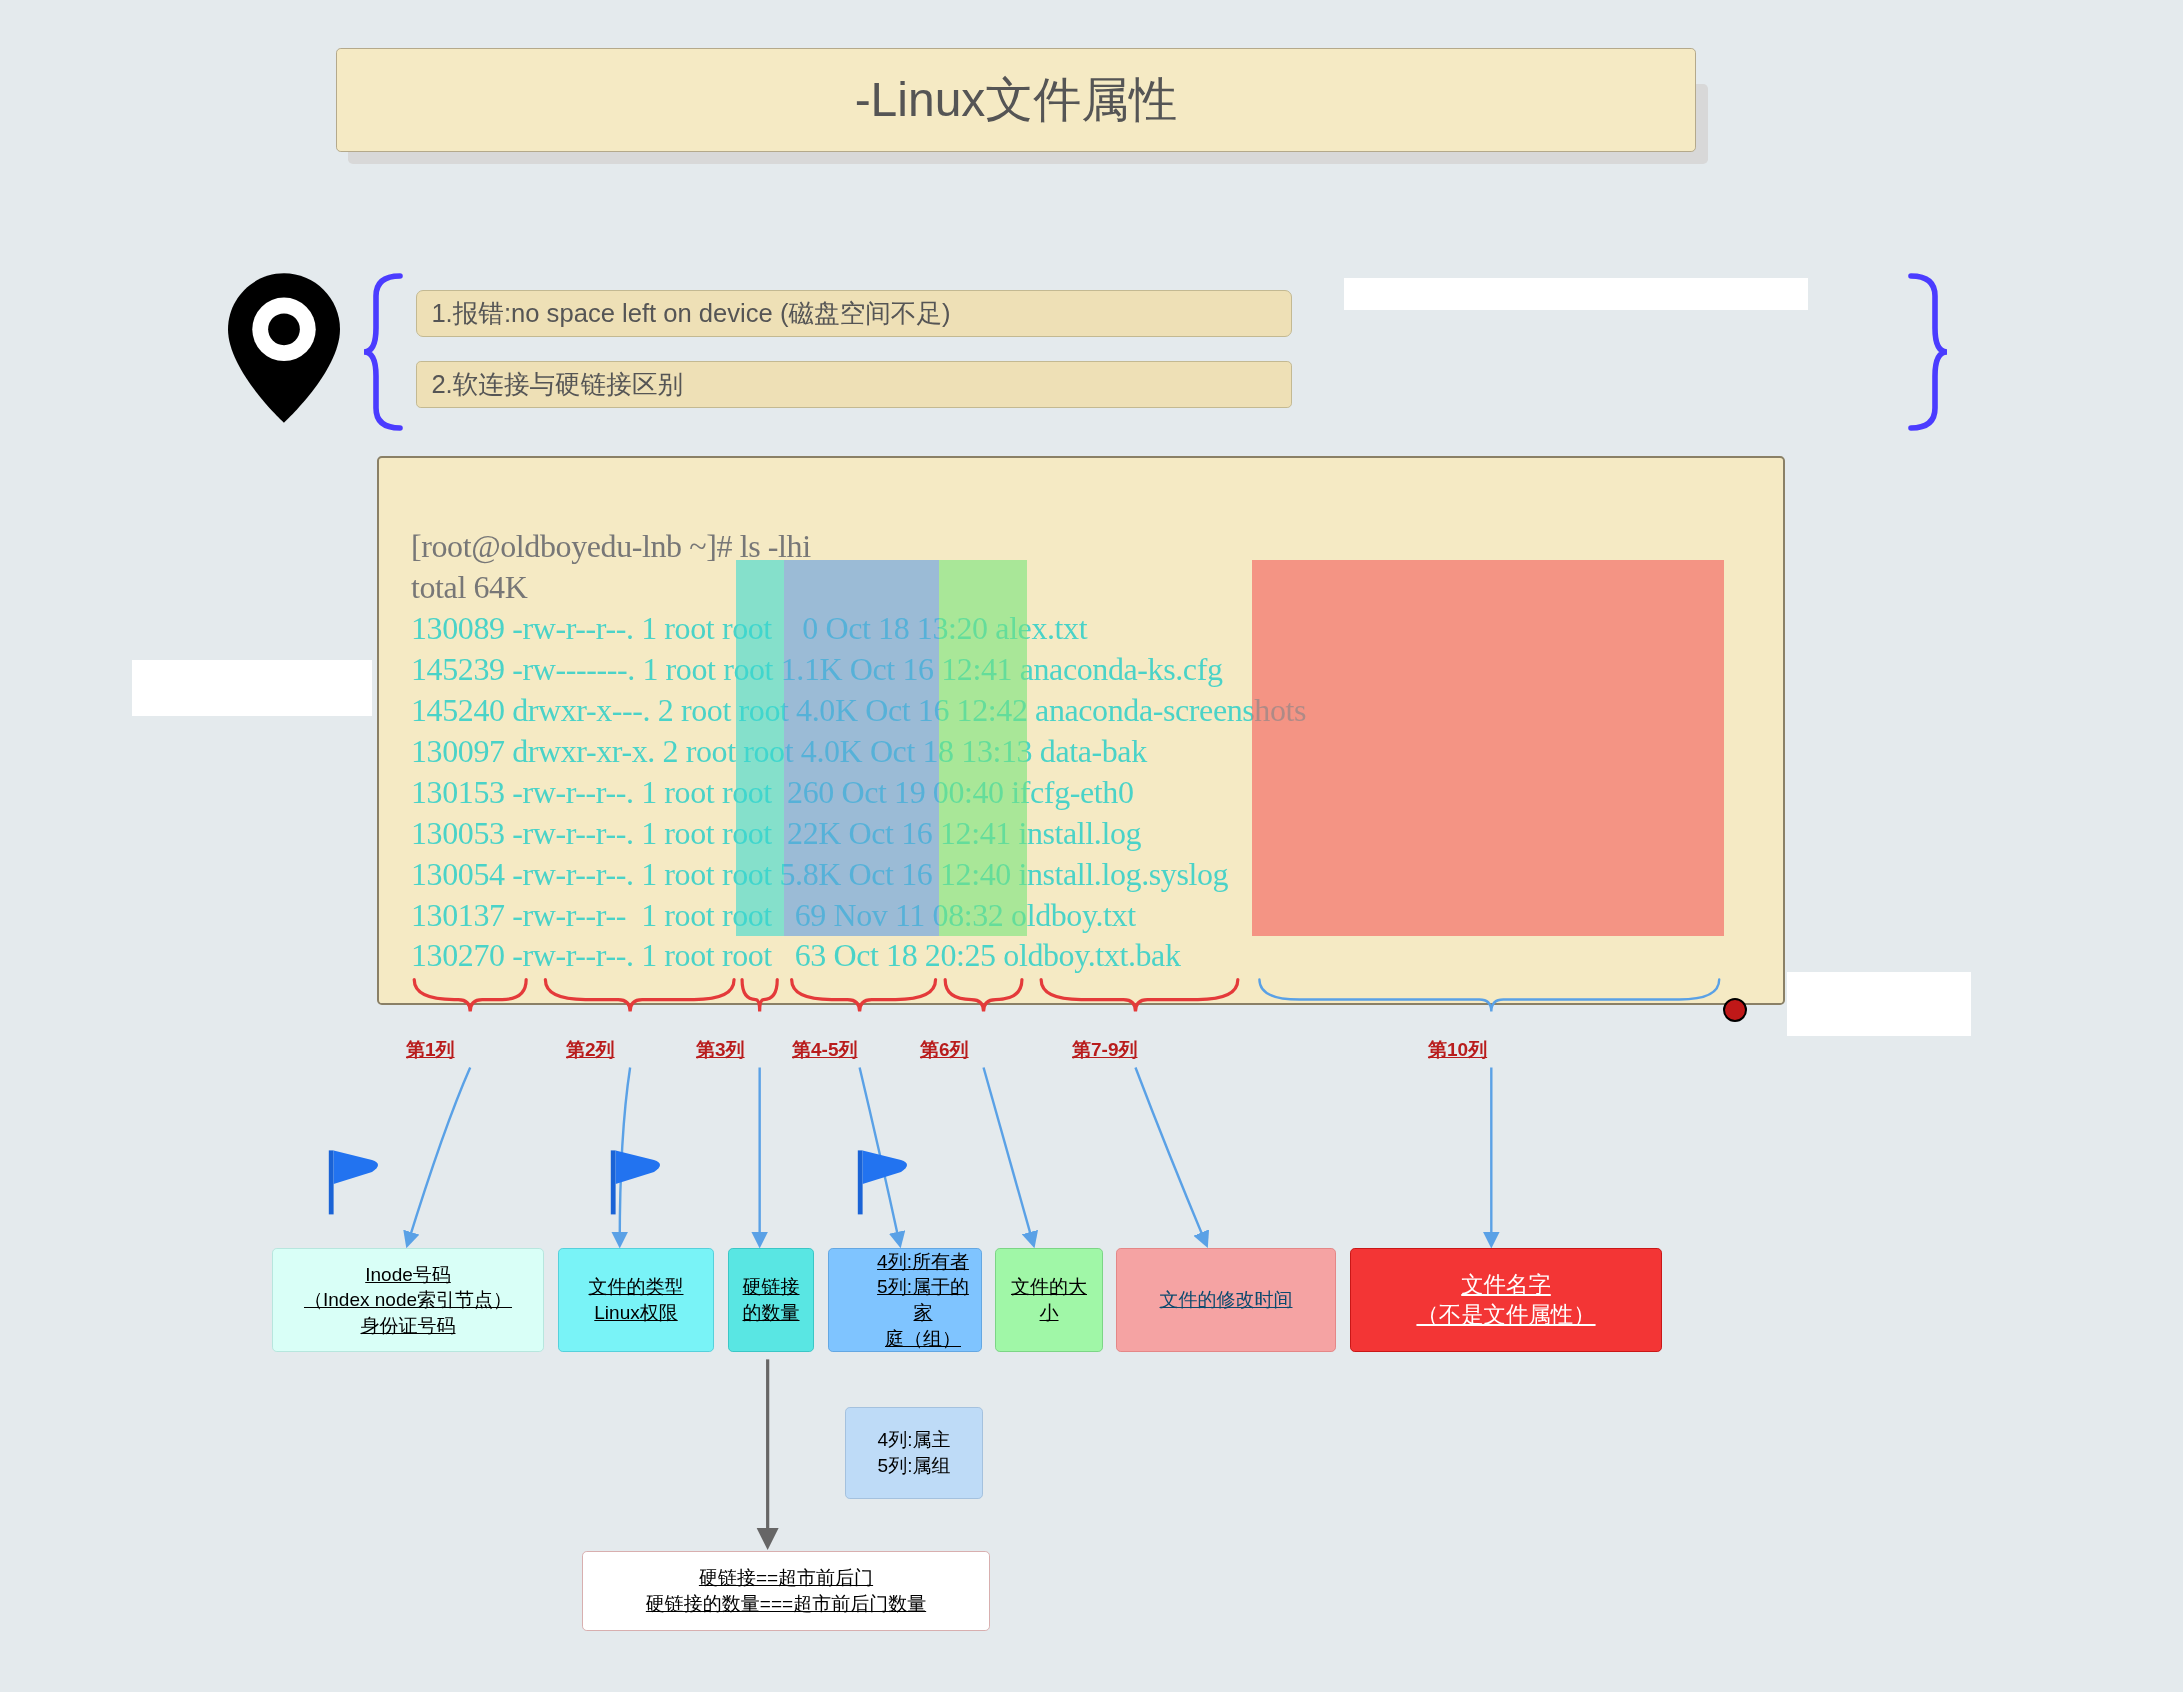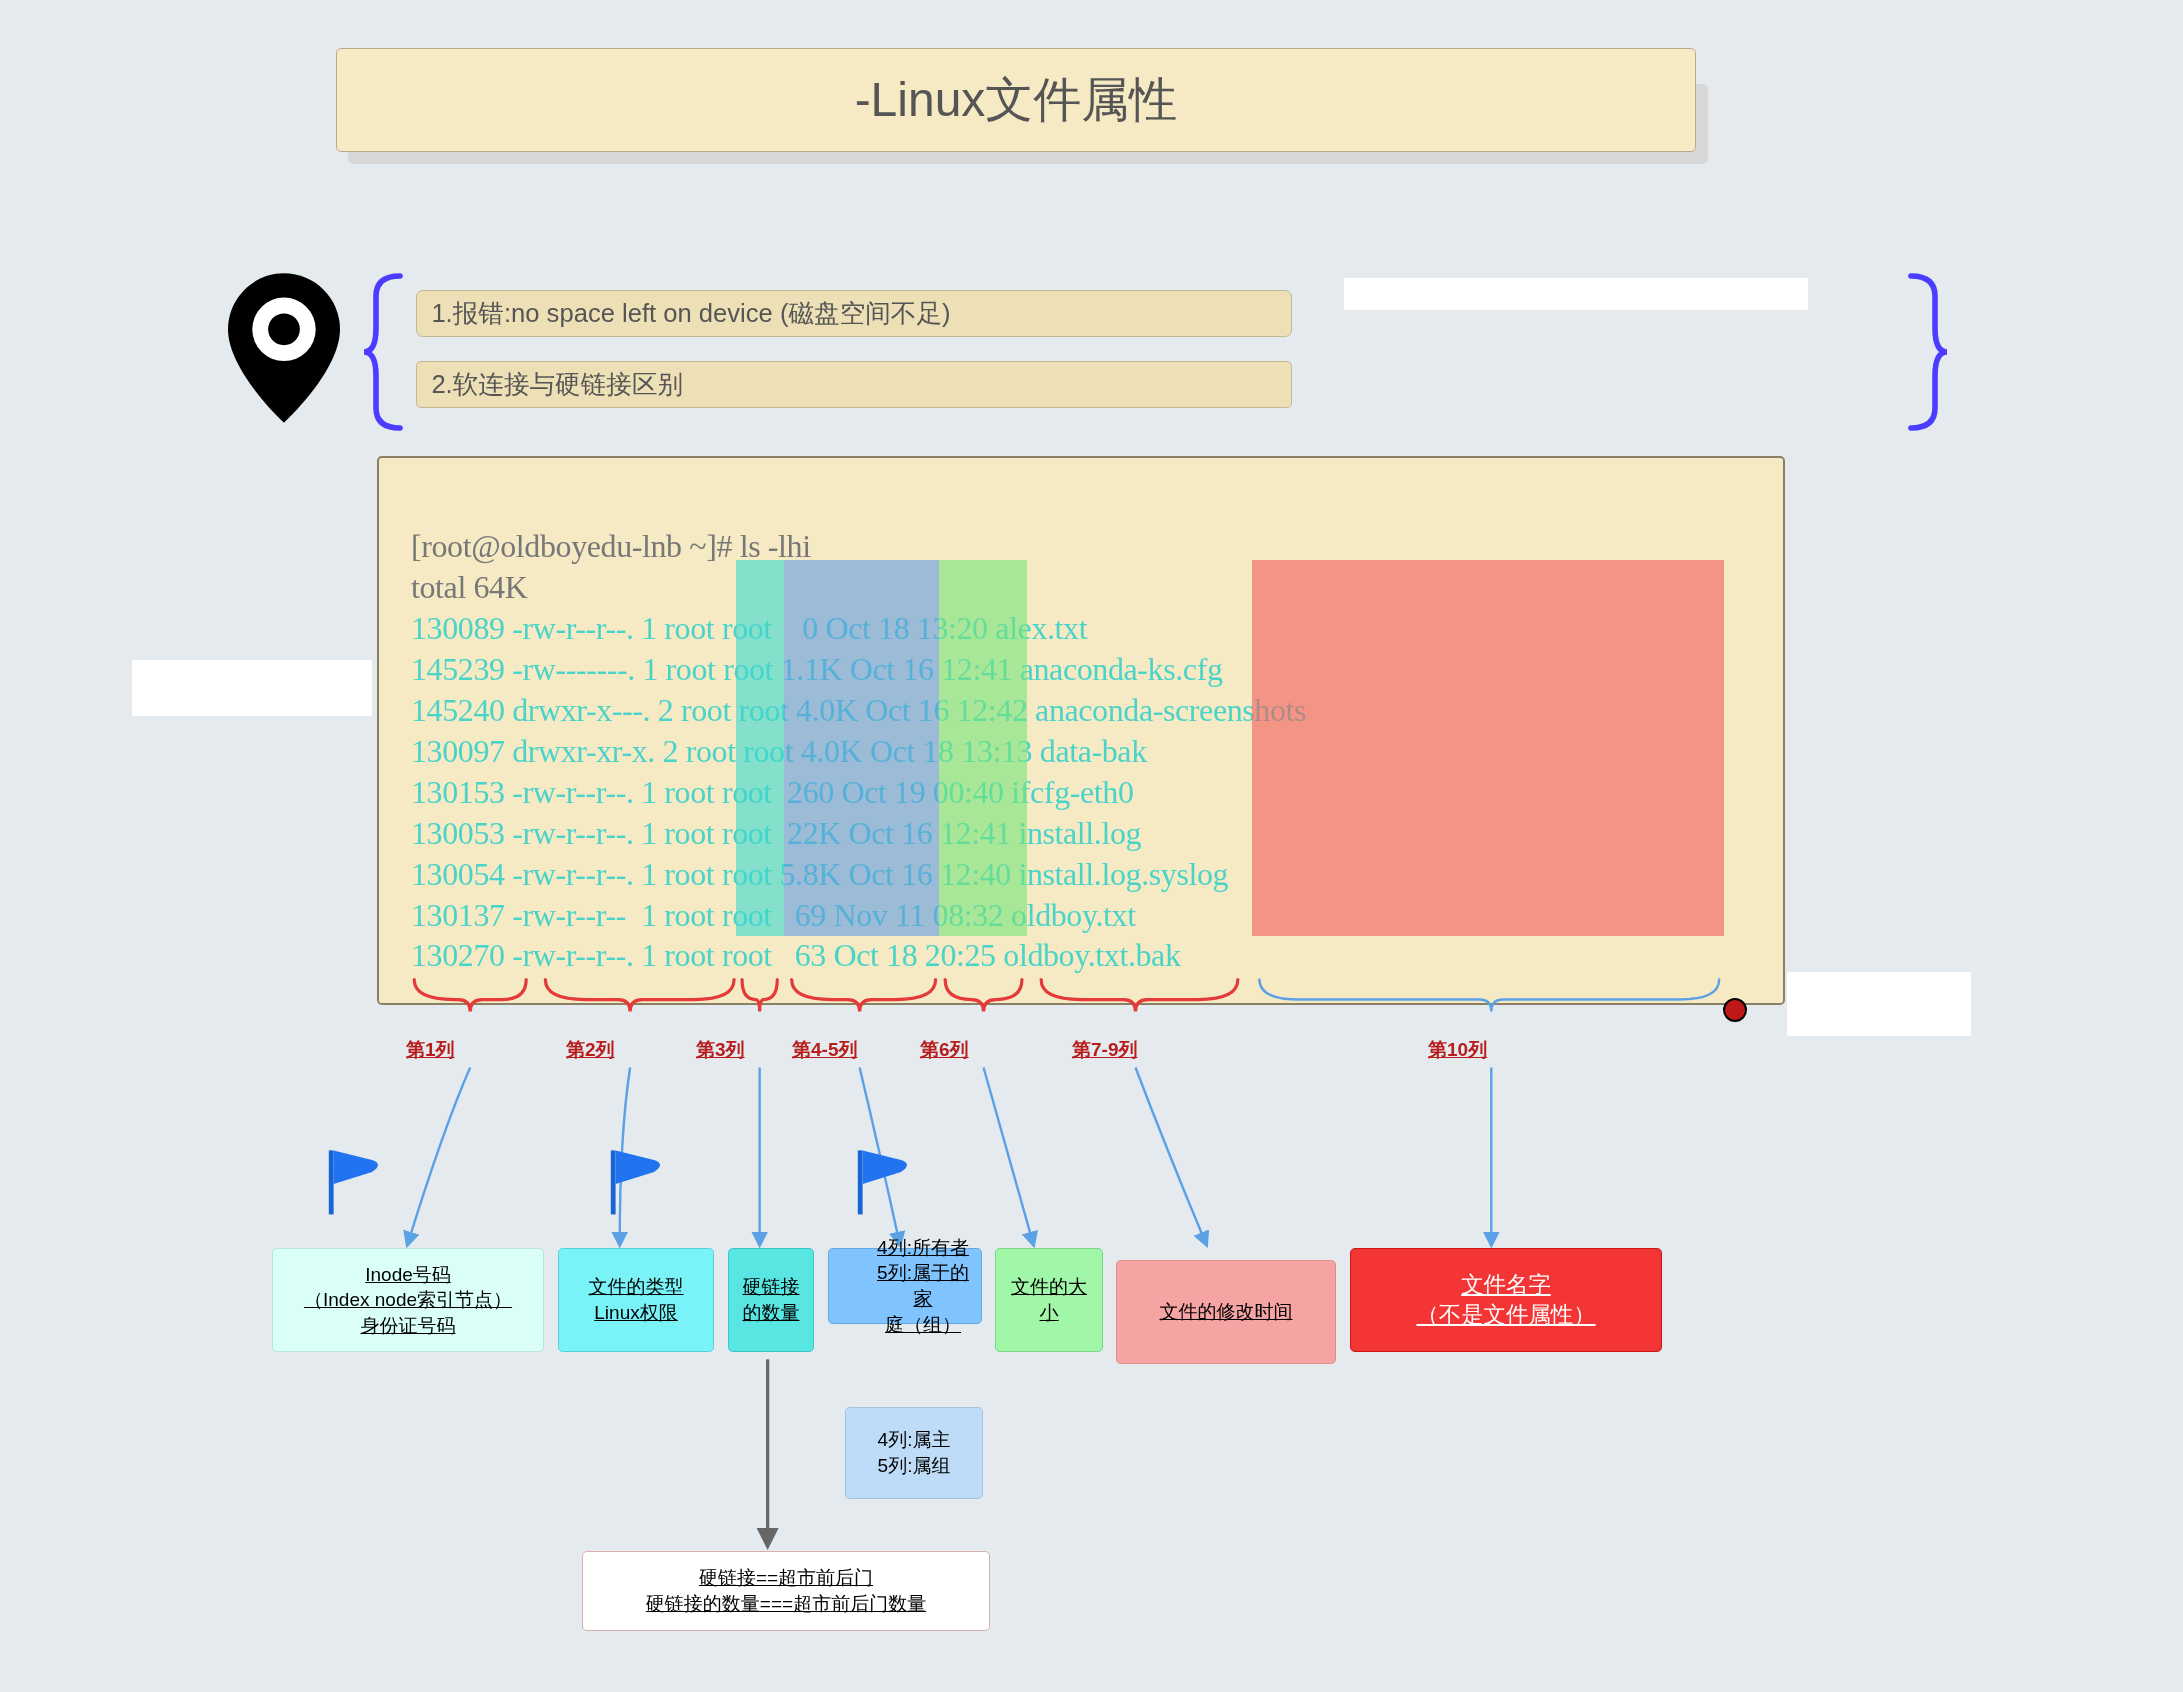--- a/index.html
+++ b/index.html
@@ -86,21 +86,21 @@
       font-size: 19px;
       text-decoration: underline;
       padding: 8px;
       line-height: 1.35;
     }
     .desc-cyan1  { background: #d9fff7; border-color: #b7e6de; color: #000; }
     .desc-cyan2  { background: #79f3f7; border-color: #56d0db; color: #000; }
     .desc-cyan3  { background: #59e6e3; border-color: #3bc6c6; color: #000; }
     .desc-blue   { background: #7fc4ff; border-color: #64a7e2; color: #000; }
     .desc-green  { background: #a0f7a7; border-color: #7cd586; color: #000; }
-    .desc-pink   { background: #f5a3a3; border-color: #e48787; color: #000000; margin-top: 12px; }
+    .desc-pink   { background: #f5a3a3; border-color: #e48787; color: #0c4a6e; }
     .desc-red    { background: #f33535; border-color: #c91717; color: #fff; }
     .desc-sub    { background: #fff; border: 1.6px solid #d8afaf; color: #000; }
 
     
     svg.connectors { position: absolute; left: 0; top: 0; width: 2183px; height: 1692px; pointer-events: none; }
   </style>
 </head>
 <body>
 
 <div class="abs title-shadow" style="left:348px; top:84px; width:1360px; height:80px;"></div>
@@ -231,21 +231,21 @@
 
 <div class="abs desc desc-cyan1" style="left:272px; top:1248px; width:272px; height:104px;">
   <span>Inode号码<br>（Index node索引节点）<br>身份证号码</span>
 </div>
 <div class="abs desc desc-cyan2" style="left:558px; top:1248px; width:156px; height:104px;">
   <span>文件的类型<br>Linux权限</span>
 </div>
 <div class="abs desc desc-cyan3" style="left:728px; top:1248px; width:86px; height:104px;">
   <span>硬链接<br>的数量</span>
 </div>
-<div class="abs desc desc-blue" style="left:828px; top:1248px; width:154px; height:76px;padding-left:44px;">
+<div class="abs desc desc-blue" style="left:828px; top:1248px; width:154px; height:104px;padding-left:44px;">
   <span>4列:所有者<br>5列:属于的家<br>庭（组）</span>
 </div>
 <div class="abs desc desc-green" style="left:995px; top:1248px; width:108px; height:104px;">
   <span>文件的大<br>小</span>
 </div>
 <div class="abs desc desc-pink" style="left:1116px; top:1248px; width:220px; height:104px;">
   <span>文件的修改时间</span>
 </div>
 <div class="abs desc desc-red" style="left:1350px; top:1248px; width:312px; height:104px; font-size:22.4px;">
   <span>文件名字<br>（不是文件属性）</span>

